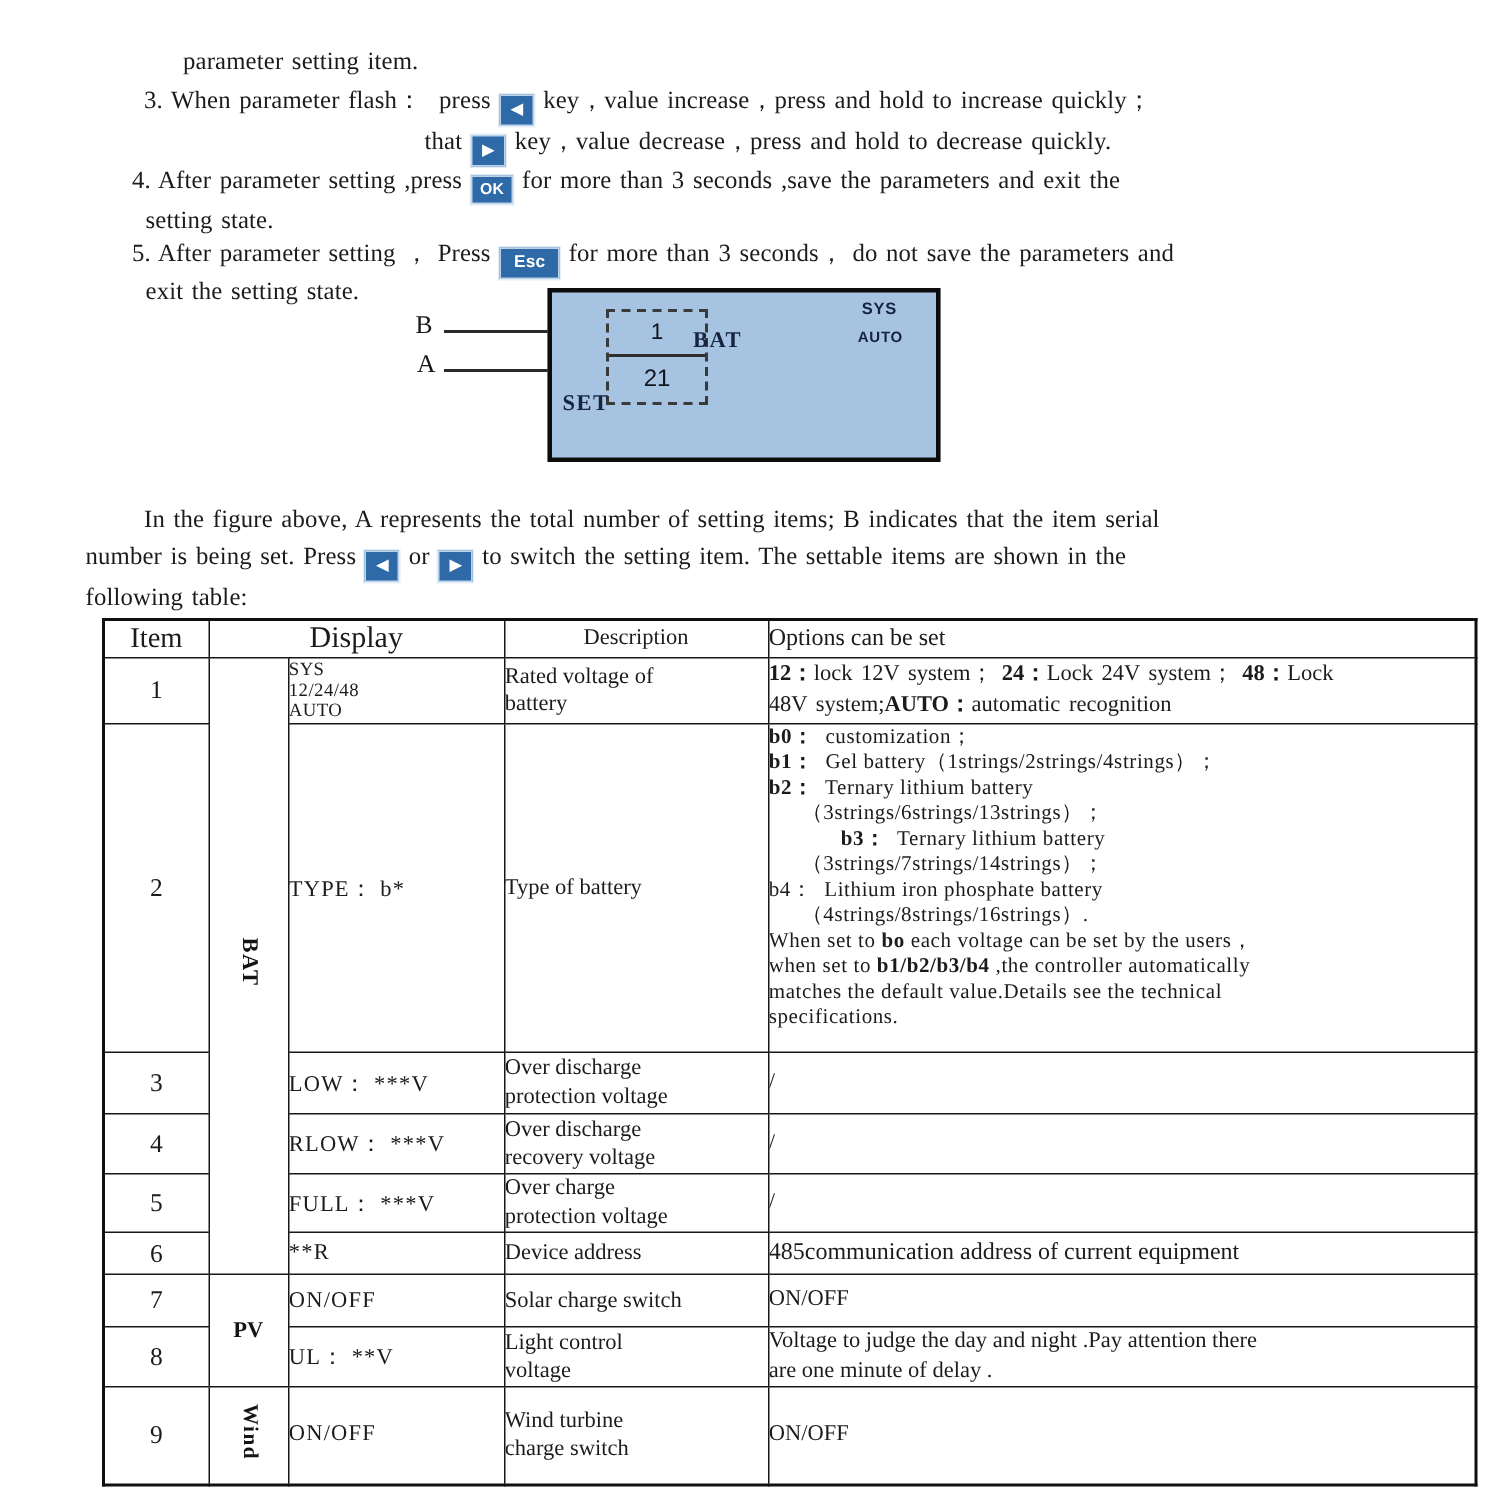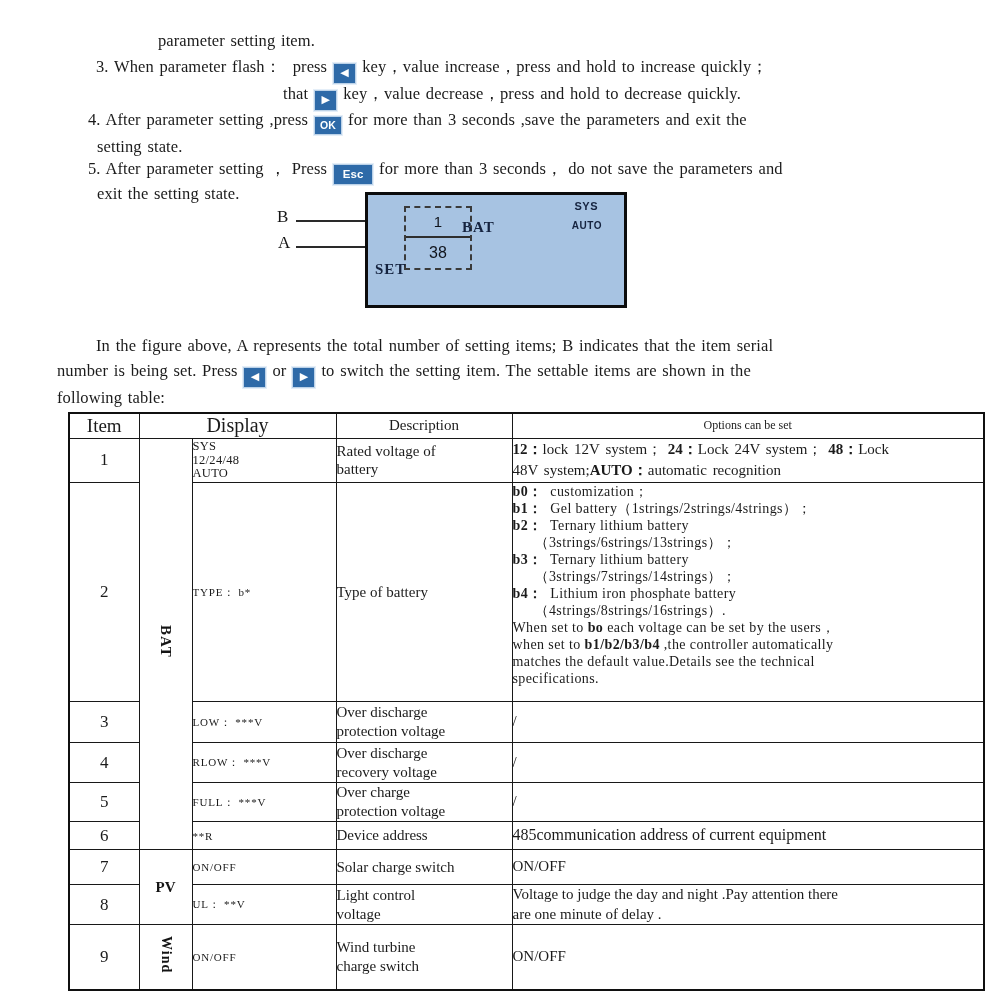--- a/index.html
+++ b/index.html
@@ -28,39 +28,39 @@
   .dashbox { position:absolute; border:2px dashed #3a3a3a; }
   .dashcell { text-align:center; font-family:"Liberation Sans","DejaVu Sans",sans-serif; font-size:15px; color:#10141c; }
   .serifbold { position:absolute; font-family:"Liberation Serif",serif; font-weight:bold; color:#15233f; letter-spacing:1px; font-size:15px; }
   
   table.settings { border-collapse:collapse; table-layout:fixed; width:917px; border:2px solid #101010; }
   table.settings th, table.settings td { border:1px solid #181818; padding:0; overflow:hidden; }
   th { font-weight:normal; }
   .h-item { font-size:19px; text-align:center; }
   .h-display { font-size:20px; text-align:center; }
   .h-desc { font-size:15px; text-align:center; }
-  .h-opts { font-size:12px; text-align:center; }
+  .h-opts { font-size:16px; text-align:left; }
   .c-item { font-size:17px; text-align:center; vertical-align:middle; }
   .c-group { text-align:center; vertical-align:middle; }
   .grp { font-weight:bold; font-size:15px; color:#141414; }
   .vtext { writing-mode:vertical-rl; text-orientation:mixed; display:inline-block; letter-spacing:1px; }
-  .c-disp { font-size:11px; vertical-align:middle; padding-left:10px; letter-spacing:0.8px; }
+  .c-disp { font-size:15px; vertical-align:middle; padding-left:10px; letter-spacing:0.8px; }
   .r1disp { font-size:12.5px; line-height:1.08; padding-left:46px; letter-spacing:0.3px; }
   .c-desc { font-size:15px; vertical-align:middle; padding-left:8px; line-height:1.25; }
   .c-opts { font-size:15px; vertical-align:middle; padding-left:9px; line-height:1.3; }
   .r1opts { font-size:15px; line-height:1.45; word-spacing:2px; }
   .r2opts { font-size:14px; line-height:17px; vertical-align:top; padding-top:5px; letter-spacing:0.4px; }
   .rt-line { white-space:pre-wrap; }
   .rt-line.indent { padding-left:22px; }
   .groupsep { border-bottom:2px solid #101010; }
 </style>
 </head>
 <body>
 
-<div class="abs tline" style="left:122px; top:31px;margin-left:36px;">parameter setting item.</div>
+<div class="abs tline" style="left:122px; top:31px;">parameter setting item.</div>
 
 <div class="abs tline" style="left:96px; top:56px;"><span>3. When parameter flash：  press</span><span class="key arrow">◀</span><span>key，value increase，press and hold to increase quickly；</span></div>
 
 <div class="abs tline" style="left:283px; top:83px;"><span>that</span><span class="key arrow">▶</span><span>key，value decrease，press and hold to decrease quickly.</span></div>
 
 <div class="abs tline" style="left:88px; top:110px;"><span>4. After parameter setting ,press</span><span class="key ok">OK</span><span>for more than 3 seconds ,save the parameters and exit the</span></div>
 
 <div class="abs tline" style="left:97px; top:137px;">setting state.</div>
 
 <div class="abs tline" style="left:88px; top:158px;"><span>5. After parameter setting ， Press</span><span class="key esc">Esc</span><span>for more than 3 seconds， do not save the parameters and</span></div>
@@ -70,21 +70,21 @@
 <div class="ab-label" style="left:277px; top:207px;">B</div>
 <div class="ab-label" style="left:278px; top:233px;">A</div>
 <div class="conn" style="left:296px; top:220px; width:109px;"></div>
 <div class="conn" style="left:296px; top:246px; width:109px;"></div>
 
 <div class="abs screen" style="left:365px; top:192px; width:256px; height:110px;">
   <div class="scr-label" style="right:26px; top:5px; font-size:11px; letter-spacing:0.5px;">SYS</div>
   <div class="scr-label" style="right:22px; top:25px; font-size:10px; letter-spacing:0.5px;">AUTO</div>
   <div class="dashbox" style="left:36px; top:11px; width:64px; height:60px;">
     <div class="dashcell" style="height:28px; line-height:28px; border-bottom:2px solid #2e2e2e;">1</div>
-    <div class="dashcell" style="height:30px; line-height:30px; font-size:16px;">38</div>
+    <div class="dashcell" style="height:30px; line-height:30px; font-size:16px;">21</div>
   </div>
   <div class="serifbold" style="left:94px; top:24px;">BAT</div>
   <div class="serifbold" style="left:7px; top:66px;">SET</div>
 </div>
 
 <div class="abs tline" style="left:96px; top:336px;">In the figure above, A represents the total number of setting items; B indicates that the item serial</div>
 <div class="abs tline" style="left:57px; top:361px;"><span>number is being set. Press</span><span class="key arrow">◀</span><span>or</span><span class="key arrow">▶</span><span>to switch the setting item. The settable items are shown in the</span></div>
 <div class="abs tline" style="left:57px; top:388px;">following table:</div>
 
 <div class="abs" style="left:68px; top:412px;">
@@ -126,23 +126,23 @@
     <td class="c-item">2</td>
     <td class="c-disp">TYPE： b*</td>
     <td class="c-desc">
             <div>Type of battery</div>
           </td>
     <td class="c-opts r2opts">
             <div class="rt-line"><span style="font-weight: bold;">b0：</span><span>  customization；</span></div>
             <div class="rt-line"><span style="font-weight: bold;">b1：</span><span>  Gel battery（1strings/2strings/4strings）；</span></div>
             <div class="rt-line"><span style="font-weight: bold;">b2：</span><span>  Ternary lithium battery</span></div>
             <div class="rt-line indent"><span>（3strings/6strings/13strings）；</span></div>
-            <div class="rt-line"><span style="font-weight: bold;">b3：</span><span>  Ternary lithium battery</span></div>
+            <div class="rt-line"><span style="font-weight: bold; padding-left: 48px;">b3：</span><span>  Ternary lithium battery</span></div>
             <div class="rt-line indent"><span>（3strings/7strings/14strings）；</span></div>
-            <div class="rt-line"><span style="font-weight: bold;">b4：</span><span>  Lithium iron phosphate battery</span></div>
+            <div class="rt-line"><span style="font-weight: normal;">b4：</span><span>  Lithium iron phosphate battery</span></div>
             <div class="rt-line indent"><span>（4strings/8strings/16strings）.</span></div>
             <div class="rt-line"><span>When set to </span><span style="font-weight: bold;">bo</span><span> each voltage can be set by the users，</span></div>
             <div class="rt-line"><span>when set to </span><span style="font-weight: bold;">b1/b2/b3/b4</span><span> ,the controller automatically</span></div>
             <div class="rt-line"><span>matches the default value.Details see the technical</span></div>
             <div class="rt-line"><span>specifications.</span></div>
           </td>
   </tr>
 
   <tr style="height:41px">
     <td class="c-item">3</td>

